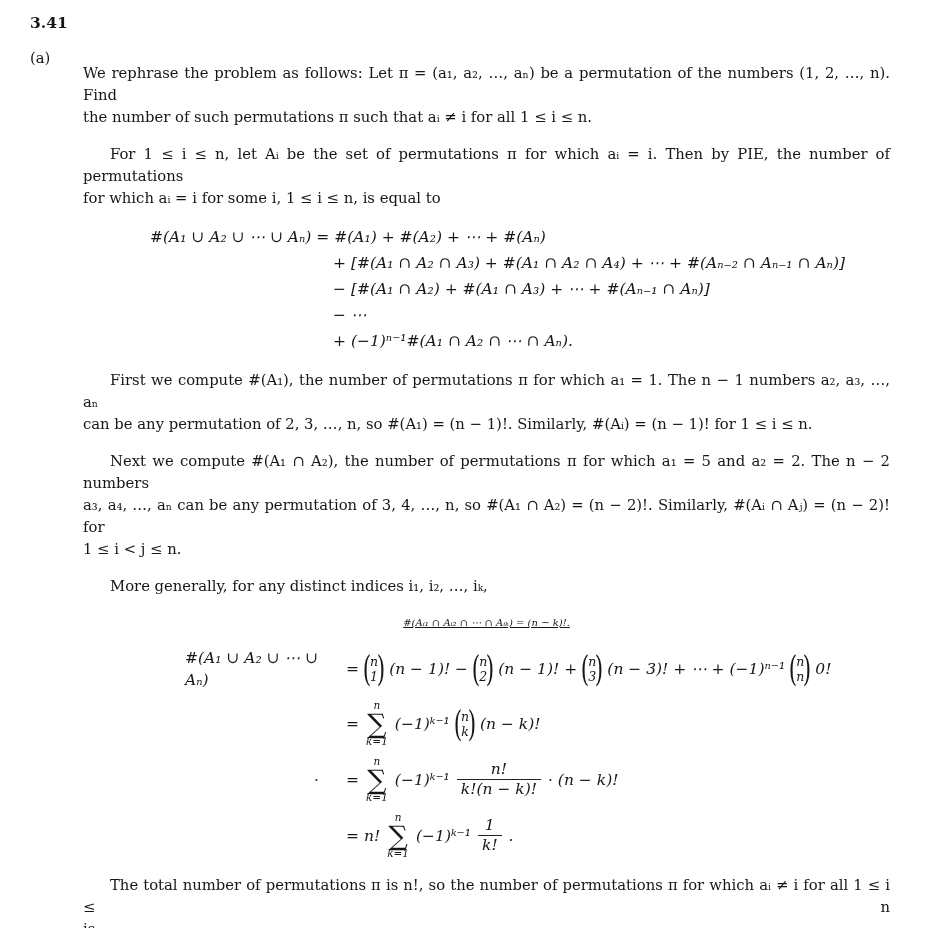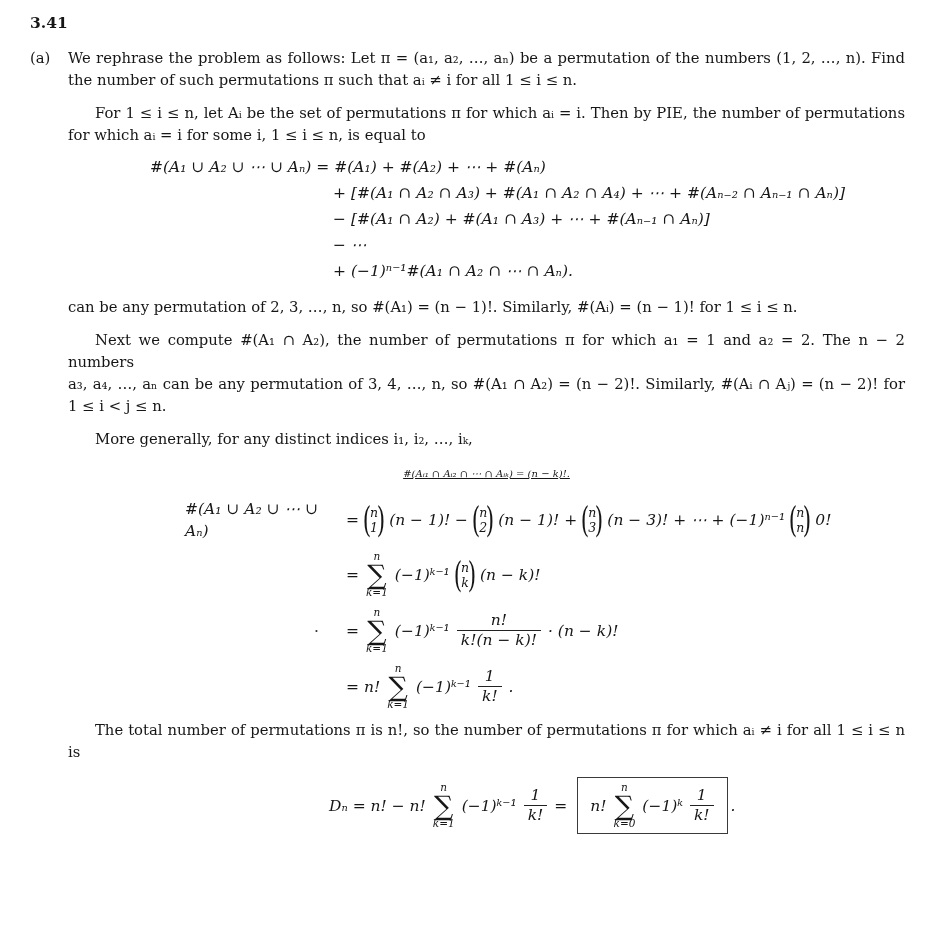--- a/index.html
+++ b/index.html
@@ -9,21 +9,21 @@
     background: #ffffff; color: #161616;
     font-family: "DejaVu Serif", "Liberation Serif", serif;
     font-size: 14.8px; line-height: 22px;
     padding: 12px 25px 0 30px;
   }
   .problem-number { font-weight: bold; font-size: 15.5px; margin-bottom: 13px; }
   .part { display: flex; }
   .part-label { width: 38px; flex: none; }
   .part-body { flex: 1; min-width: 0; }
 
-  .pgroup { margin: 0; }
+  .pgroup { margin: 15px; }
   .pgroup + .pgroup { margin-top: 11px; }
   .pline { min-height: 22px; }
   .pline.fill { text-align: justify; text-align-last: justify; }
   .pline.ind { text-indent: 27px; }
 
   
   .eq { font-style: italic; }
   .eq-expansion { margin: 8px 0 12px 82px; font-size: 15.5px; }
   .eq-expansion .eq-line { line-height: 26px; white-space: pre; }
   .eq-expansion .cont { padding-left: 183px; }
@@ -79,25 +79,26 @@
 
       <div class="eq eq-expansion">
         <div class="eq-line">#(A₁ ∪ A₂ ∪ ⋯ ∪ Aₙ) = #(A₁) + #(A₂) + ⋯ + #(Aₙ)</div>
         <div class="eq-line cont">+ [#(A₁ ∩ A₂ ∩ A₃) + #(A₁ ∩ A₂ ∩ A₄) + ⋯ + #(Aₙ₋₂ ∩ Aₙ₋₁ ∩ Aₙ)]</div>
         <div class="eq-line cont">− [#(A₁ ∩ A₂) + #(A₁ ∩ A₃) + ⋯ + #(Aₙ₋₁ ∩ Aₙ)]</div>
         <div class="eq-line cont">− ⋯</div>
         <div class="eq-line cont">+ (−1)ⁿ⁻¹#(A₁ ∩ A₂ ∩ ⋯ ∩ Aₙ).</div>
       </div>
 
       <div class="pgroup">
+        <div class="pline fill ind">First we compute #(A₁), the number of permutations π for which a₁ = 1. The n − 1 numbers a₂, a₃, …, aₙ</div>
         <div class="pline">can be any permutation of 2, 3, …, n, so #(A₁) = (n − 1)!. Similarly, #(Aᵢ) = (n − 1)! for 1 ≤ i ≤ n.</div>
       </div>
 
       <div class="pgroup">
-        <div class="pline fill ind">Next we compute #(A₁ ∩ A₂), the number of permutations π for which a₁ = 1 and a₂ = 2. The n − 2 numbers</div>
+        <div class="pline fill ind">Next we compute #(A₁ ∩ A₂), the number of permutations π for which a₁ = 5 and a₂ = 2. The n − 2 numbers</div>
         <div class="pline fill">a₃, a₄, …, aₙ can be any permutation of 3, 4, …, n, so #(A₁ ∩ A₂) = (n − 2)!. Similarly, #(Aᵢ ∩ Aⱼ) = (n − 2)! for</div>
         <div class="pline">1 ≤ i &lt; j ≤ n.</div>
       </div>
 
       <div class="pgroup">
         <div class="pline ind">More generally, for any distinct indices i₁, i₂, …, iₖ,</div>
       </div>
 
       <div class="eq eq-centerline">#(Aᵢ₁ ∩ Aᵢ₂ ∩ ⋯ ∩ Aᵢₖ) = (n − k)!.</div>
 

